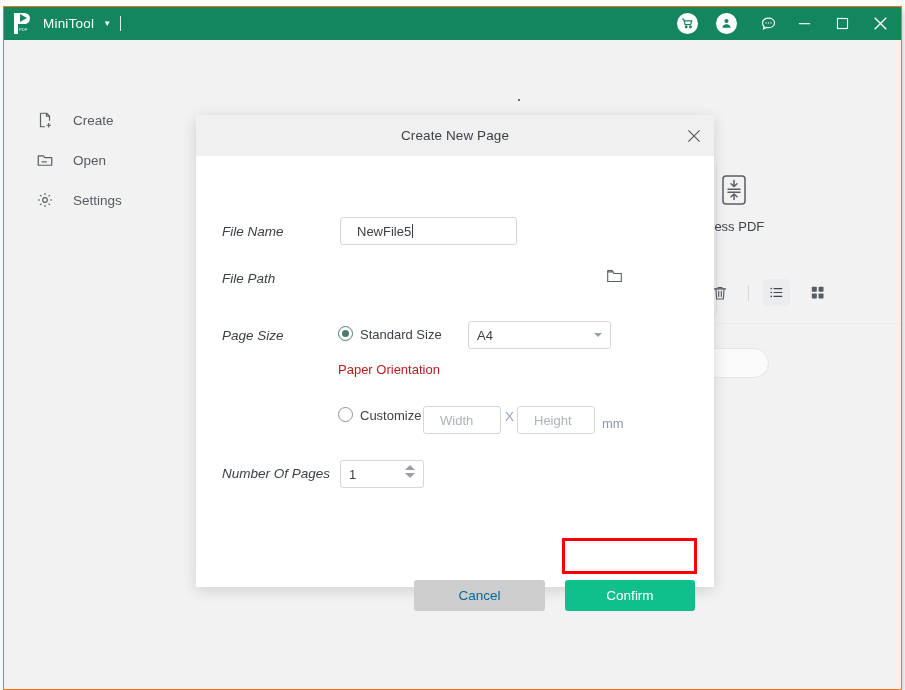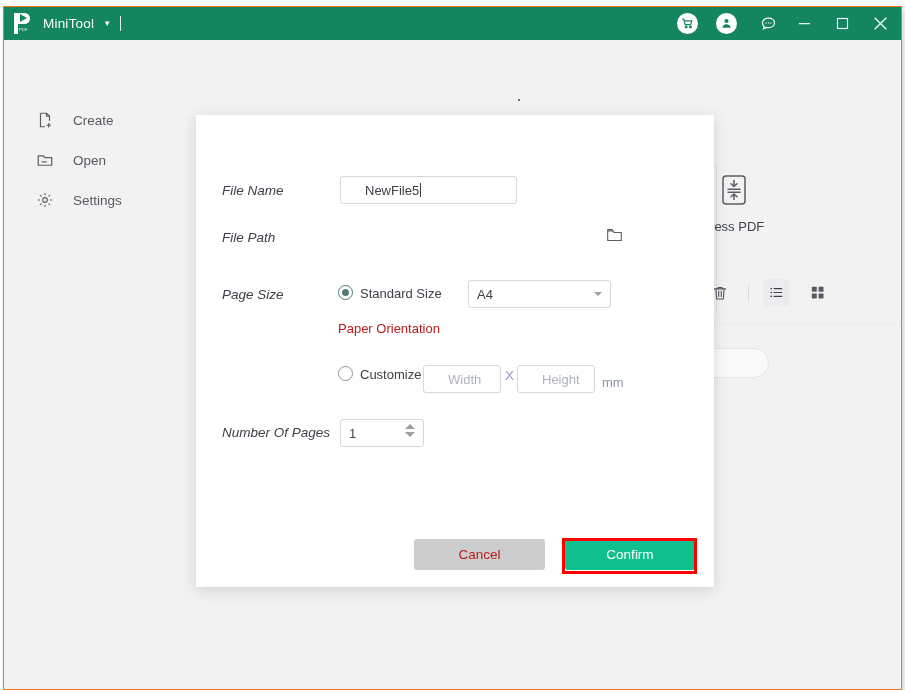--- a/index.html
+++ b/index.html
@@ -173,21 +173,21 @@
   .lbl-pagesize { left: 26px; top: 172px; }
   .lbl-numpages { left: 26px; top: 310px; }
 
   .txt-input {
     position: absolute;
     height: 28px;
     background: #ffffff;
     border: 1px solid #d4d6d9;
     border-radius: 3px;
     font-size: 13px; color: #3c4147;
-    padding: 0 24px;
+    padding: 0 16px;
     display: flex; align-items: center;
     font-family: "Liberation Sans", sans-serif;
   }
   .txt-input.ph { color: #aeb3b9; }
   #file-name-input { left: 144px; top: 61px; width: 177px; }
   #file-path-input { left: 144px; top: 108px; width: 260px; font-size: 12.5px; padding: 0 5px; }
   .caret {
     display: inline-block; width: 1px; height: 14px;
     background: #3c4147; margin-left: 1px;
   }
@@ -278,21 +278,21 @@
 
   .btn {
     position: absolute;
     height: 31px;
     border-radius: 3px;
     display: flex; align-items: center; justify-content: center;
     font-size: 13.5px;
   }
   #cancel-button {
     left: 218px; top: 424px; width: 131px;
-    background: #cdcdcd; color: #b91c1c;
+    background: #cdcdcd; color: #0369a1;
   }
   #confirm-button {
     left: 369px; top: 424px; width: 130px;
     background: #0fc08d; color: #ffffff;
   }
   .annot-rect {
     position: absolute;
     left: 558px; top: 531px;
     width: 135px; height: 36px;
     border: 3px solid #ff0000;
@@ -438,20 +438,28 @@
         <rect x="13.5" y="13.5" width="7" height="7" rx="1"></rect>
       </svg>
     </div>
   </div>
 
   <div class="hdiv"></div>
   <div class="search-pill" placeholder=""></div>
 
   <div class="dialog">
 
+    <div class="dlg-head">
+      <div class="dlg-title">Create New Page</div>
+      <div class="dlg-close">
+        <svg width="14" height="14" viewBox="0 0 14 14">
+          <path d="M1.4 1.4 L12.6 12.6 M12.6 1.4 L1.4 12.6" stroke="#55595f" stroke-width="1.15"></path>
+        </svg>
+      </div>
+    </div>
 
     <div class="dlg-body">
 
       <div class="row-label lbl-filename">File Name</div>
       <div class="txt-input" id="file-name-input">
         <span>NewFile5</span>
           <span class="caret"></span>
       </div>
 
       <div class="row-label lbl-filepath">File Path</div>

